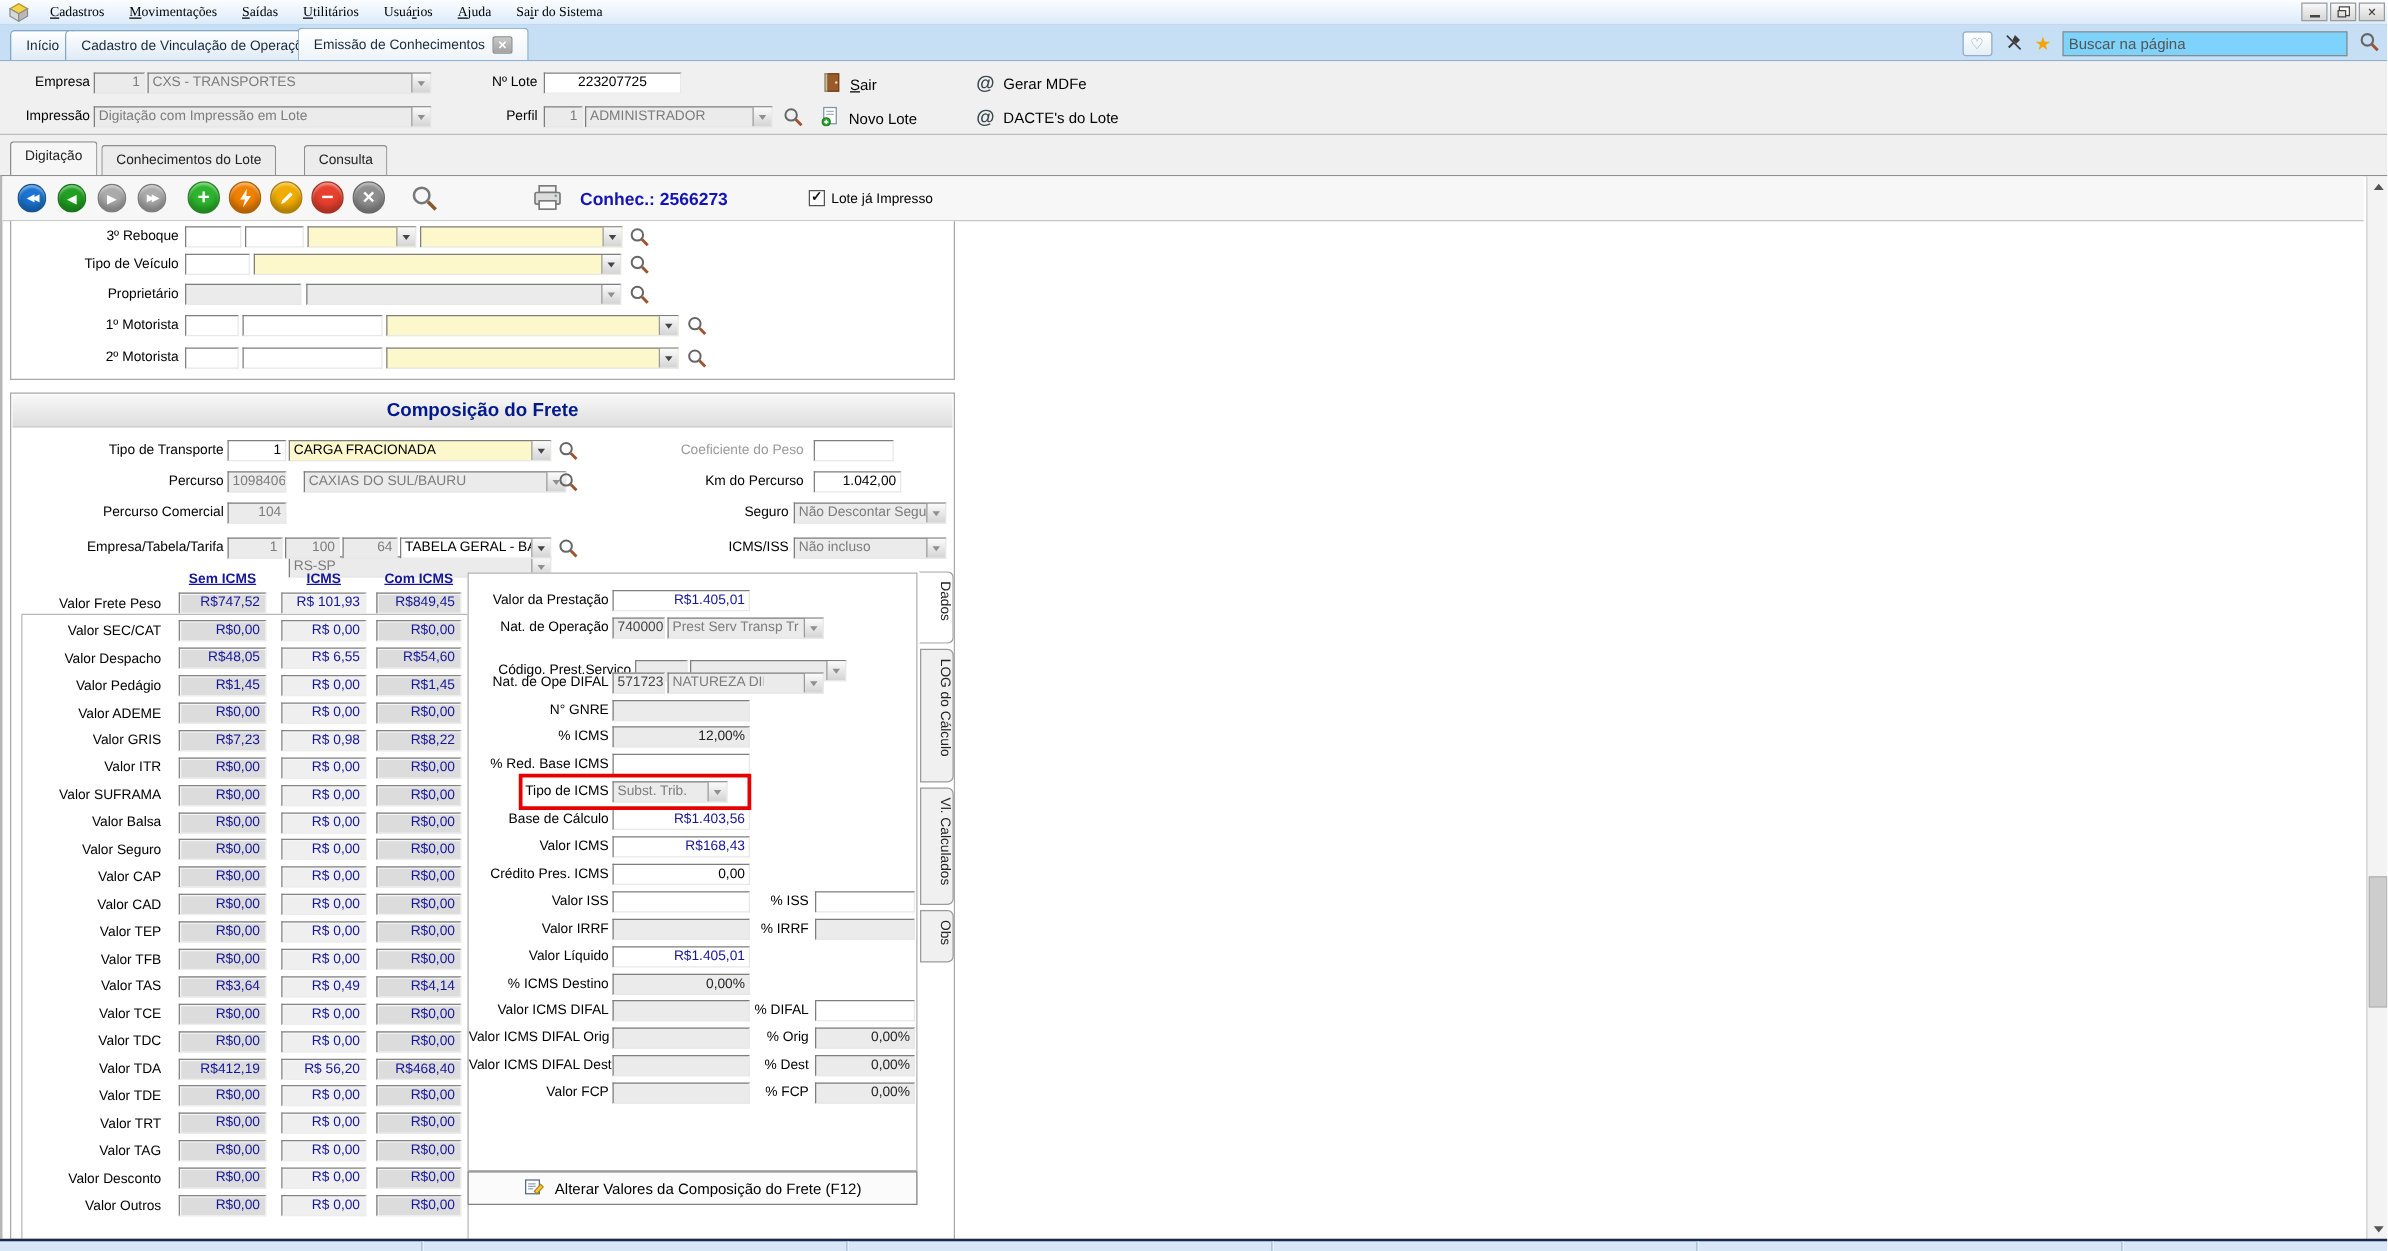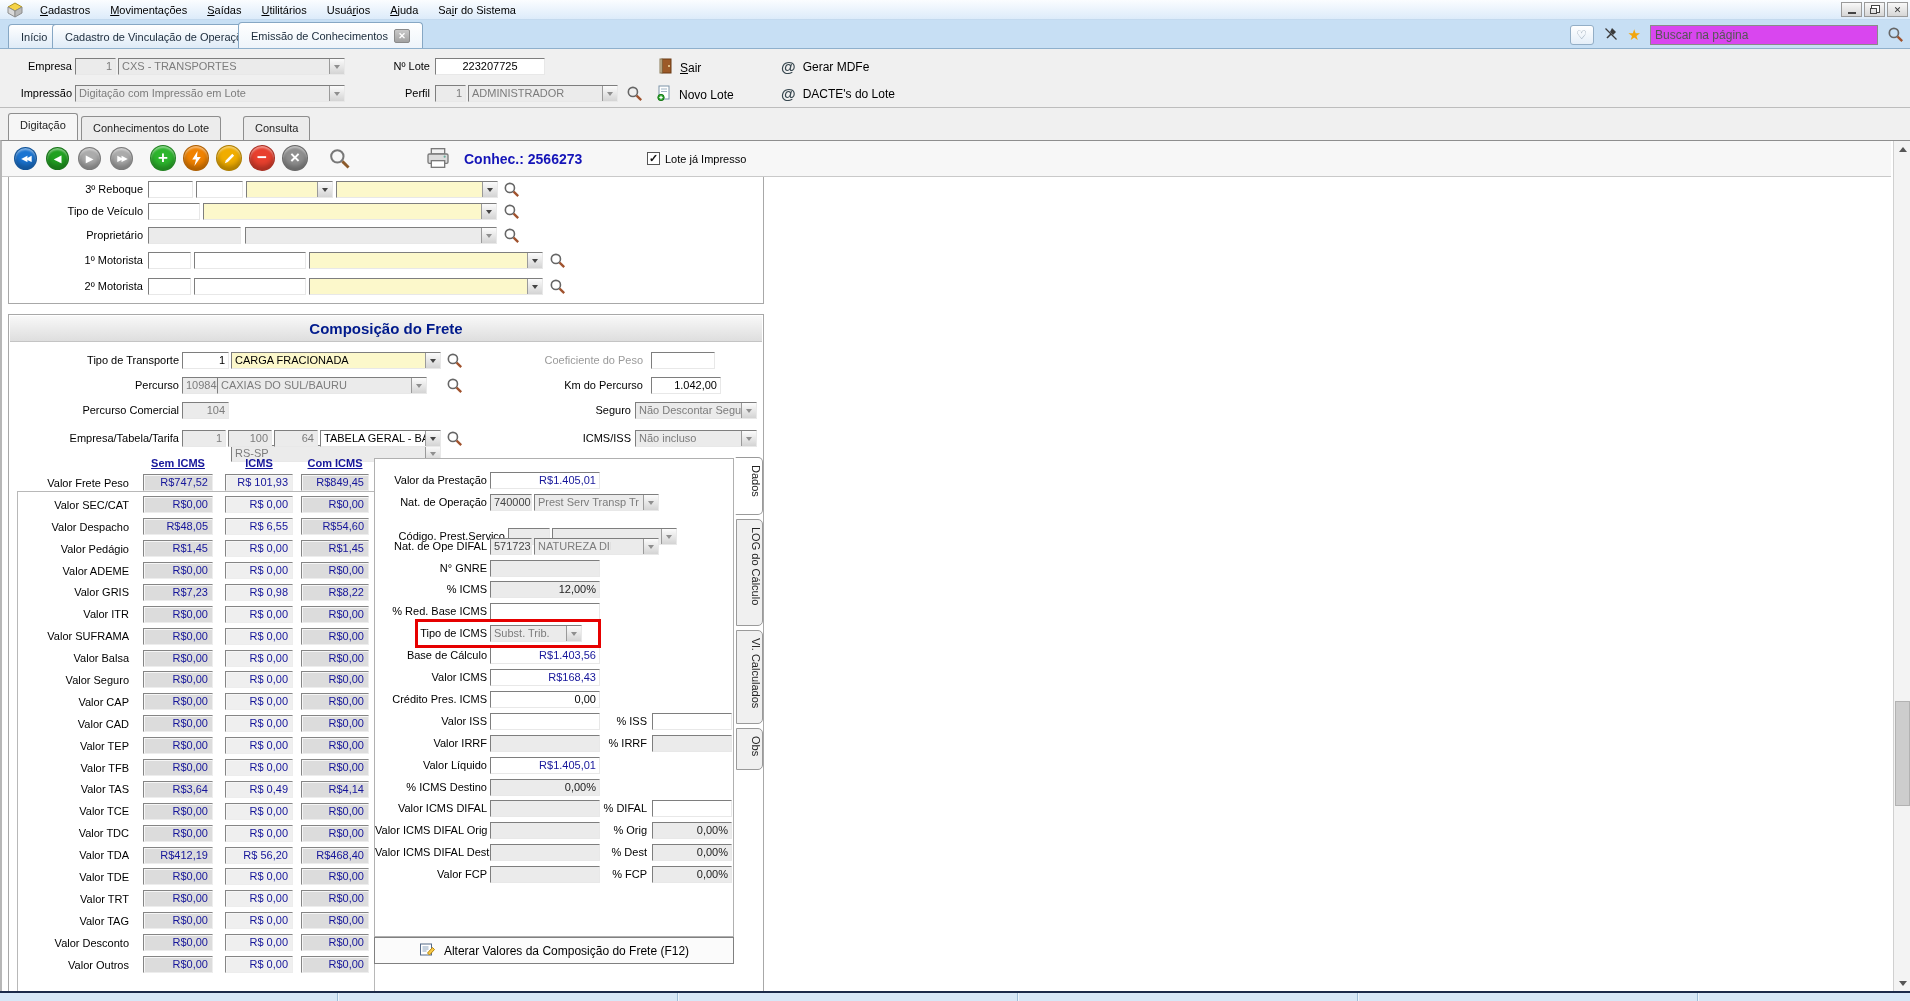--- a/index.html
+++ b/index.html
@@ -4,21 +4,21 @@
 <style>
   * { margin:0; padding:0; box-sizing:border-box; }
   body { font-family:"Liberation Sans",sans-serif; background:#fff; }
   #app { position:relative; width:1910px; height:1001px; overflow:hidden; background:#fff; font-size:11px; color:#000; }
 
   
   .menubar { position:absolute; left:0; top:0; width:1910px; height:20px;
     background:linear-gradient(#fbfdff,#dcebfa); border-bottom:1px solid #c3d9ee;
     display:flex; align-items:center; padding-left:6px; }
   .appicon { width:18px; height:16px; margin-right:6px; display:inline-flex; }
-  .menuitem { padding:2px 10px; cursor:default; white-space:nowrap; }
+  .menuitem { padding:2px 10px; cursor:default; white-space:nowrap;font-family:Liberation Serif, serif; }
   .menuitem .u { text-decoration:underline; }
   .wincontrols { position:absolute; right:2px; top:2px; display:flex; gap:2px; }
   .winbtn { width:21px; height:15px; background:linear-gradient(#f8f8f8,#d6d6d6);
     border:1px solid #9a9a9a; display:flex; align-items:center; justify-content:center;
     font-size:9px; color:#333; }
   .glyph-min { width:8px; border-bottom:2px solid #444; margin-top:6px; }
   .glyph-rest { width:7px; height:6px; border:1px solid #444; box-shadow:2px -2px 0 -0px #fff, 2px -2px 0 1px #444; margin:2px 2px 0 0; }
 
   
   .tabrow { position:absolute; left:0; top:20px; width:1910px; height:29px;
@@ -27,21 +27,21 @@
     background:linear-gradient(#ffffff,#dfebf7); border:1px solid #86a7c4; border-bottom:none;
     border-radius:4px 4px 0 0; color:#1a2a3a; white-space:nowrap; }
   .mtab.active { height:26px; background:linear-gradient(#ffffff,#eef4fa); }
   .tabclose { width:16px; height:14px; background:linear-gradient(#c9c9c9,#a2a2a2); border:1px solid #8a8a8a;
     border-radius:2px; color:#fff; font-size:9px; font-weight:bold; display:flex; align-items:center; justify-content:center; }
   .findbar { position:absolute; right:6px; top:3px; height:24px; display:flex; align-items:center; gap:9px; }
   .heartbox { width:24px; height:20px; border:1px solid #93aec6; border-radius:3px;
     background:linear-gradient(#ffffff,#e4eef8); color:#8a9bac; font-size:12px;
     display:flex; align-items:center; justify-content:center; }
   .staricon { color:#f2a50c; font-size:15px; }
-  .findinput { width:228px; height:20px; border:1px solid #8a8a8a; background:#d946ef; font:12px "Liberation Sans",sans-serif; padding:0 4px; color:#333; }
+  .findinput { width:228px; height:20px; border:1px solid #8a8a8a; background:#7dd3fc; font:12px "Liberation Sans",sans-serif; padding:0 4px; color:#333; }
   .findinput::placeholder { color:#555; }
 
   
   .hpanel { position:absolute; left:0; top:49px; width:1910px; height:59px; background:#f0f0f0; border-bottom:1px solid #bdbdbd; }
   .lbl { position:absolute; height:17px; line-height:17px; text-align:right; white-space:nowrap; }
   .fld { position:absolute; height:17px; font:11px "Liberation Sans",sans-serif; padding:1px 3px;
     border:1px solid; border-color:#7e7e7e #e8e8e8 #e8e8e8 #7e7e7e; background:#fff; overflow:hidden; white-space:nowrap; }
   .fld.gray { background:#ebebeb; color:#7c7c7c; }
   .fld.num { text-align:right; }
   .fld.ctr { text-align:center; }
@@ -398,21 +398,21 @@
         </span>
       <span class="mag" style="left:437px;top:37px;"><svg width="17" height="17" viewBox="0 0 16 16">
             <circle cx="6.5" cy="6.5" r="4.3" fill="none" stroke="#666" stroke-width="1.5"></circle>
             <line x1="10" y1="10" x2="14.3" y2="14.3" stroke="#a0522d" stroke-width="2.2"></line>
           </svg></span>
       <span class="lbl" style="left:490px;top:37px;width:144px;color:#9a9a9a;">Coeficiente do Peso</span>
       <span class="fld" style="left:642px;top:37px;width:64px;"></span>
 
       <span class="lbl" style="left:0;top:62px;width:170px;">Percurso</span>
       <span class="fld gray num" style="left:173px;top:62px;width:47px;">10984068</span>
-      <span class="dd gray" style="left:208px;top:62px;width:210px;">
+      <span class="dd gray" style="left:234px;top:62px;width:210px;">
           <span class="ddv">CAXIAS DO SUL/BAURU</span>
           <span class="ddb">
             <i></i>
           </span>
         </span>
       <span class="mag" style="left:437px;top:62px;"><svg width="17" height="17" viewBox="0 0 16 16">
             <circle cx="6.5" cy="6.5" r="4.3" fill="none" stroke="#666" stroke-width="1.5"></circle>
             <line x1="10" y1="10" x2="14.3" y2="14.3" stroke="#a0522d" stroke-width="2.2"></line>
           </svg></span>
       <span class="lbl" style="left:490px;top:62px;width:144px;">Km do Percurso</span>

